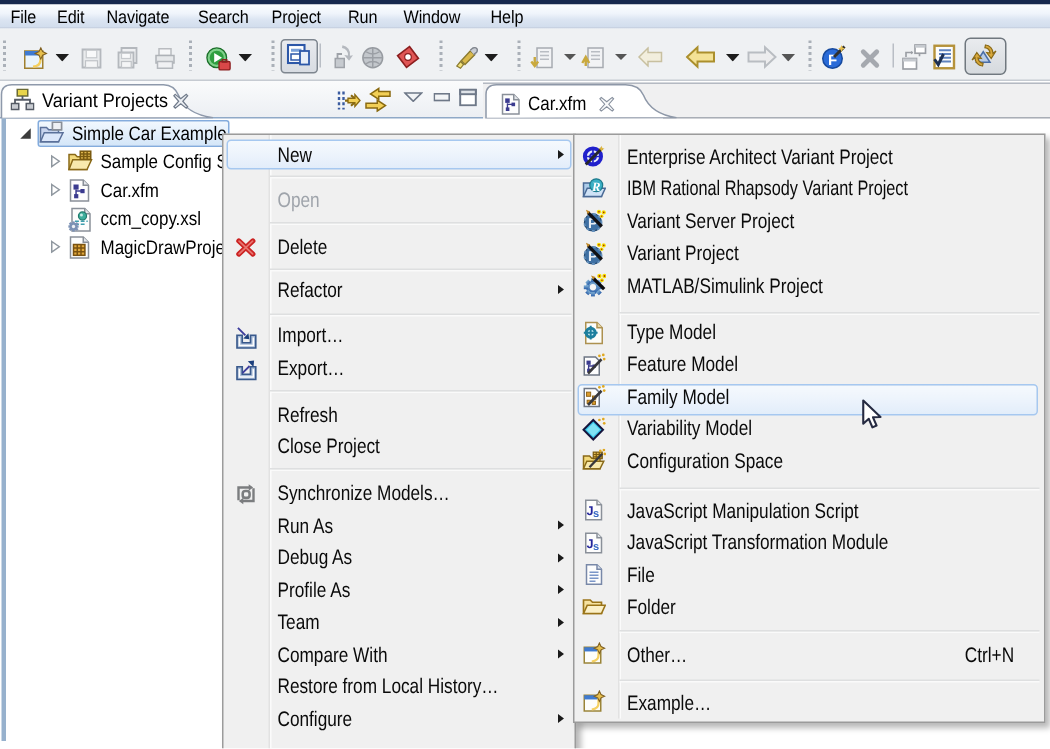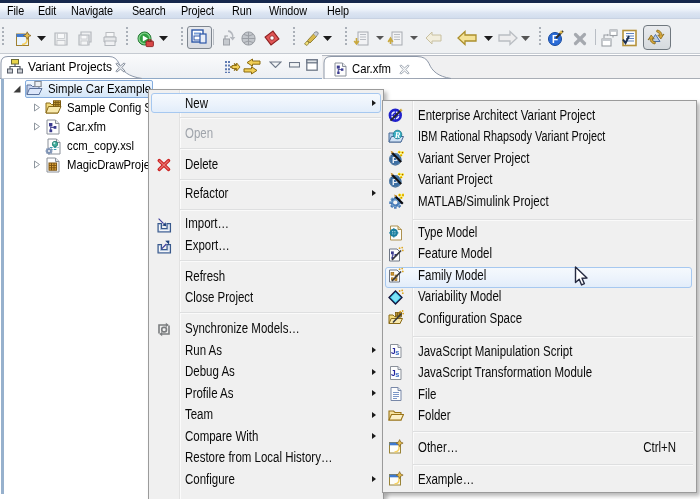--- a/index.html
+++ b/index.html
@@ -409,21 +409,21 @@
     </svg>
     <svg class="micon" style="left:6.5px;top:230.5px;" viewBox="0 0 16 16">
       <path d="M3,12.5 L3,4 L11.5,4" fill="none" stroke="#7b7d7f" stroke-width="1.6"></path>
       <path d="M9.8,1.8 L12.8,4 L9.8,6.2" fill="#7b7d7f"></path>
       <path d="M13,4.5 L13,13 L5.5,13" fill="none" stroke="#7b7d7f" stroke-width="1.6"></path>
       <path d="M6.2,10.8 L3.2,13 L6.2,15.2" fill="#7b7d7f"></path>
       <rect x="5.8" y="6.3" width="4.6" height="4.6" rx="1.8" fill="#f2f2f2" stroke="#7b7d7f" stroke-width="1.7"></rect>
     </svg>
   </div>
 
-  <div id="smenu" class="menu" style="left:382px;top:100px;width:313px;height:391px;">
+  <div id="smenu" class="menu" style="left:382px;top:89px;width:313px;height:391px;">
     <div class="gutline" style="left:28.5px;top:0;height:389px;"></div>
     <div class="hl" style="left:2px;top:165.8px;width:307px;height:21.5px;box-sizing:border-box;"></div>
     <span class="tx mitem" style="left:34.5px;top:6.9px;">Enterprise Architect Variant Project</span>
     <span class="tx mitem" style="left:34.5px;top:28.3px;transform:scaleX(0.775);">IBM Rational Rhapsody Variant Project</span>
     <span class="tx mitem" style="left:34.5px;top:49.7px;">Variant Server Project</span>
     <span class="tx mitem" style="left:34.5px;top:71.1px;">Variant Project</span>
     <span class="tx mitem" style="left:34.5px;top:92.5px;">MATLAB/Simulink Project</span>
     <div class="msep" style="left:30px;top:118px;width:280px;"></div>
     <span class="tx mitem" style="left:34.5px;top:124px;">Type Model</span>
     <span class="tx mitem" style="left:34.5px;top:145.4px;">Feature Model</span>

